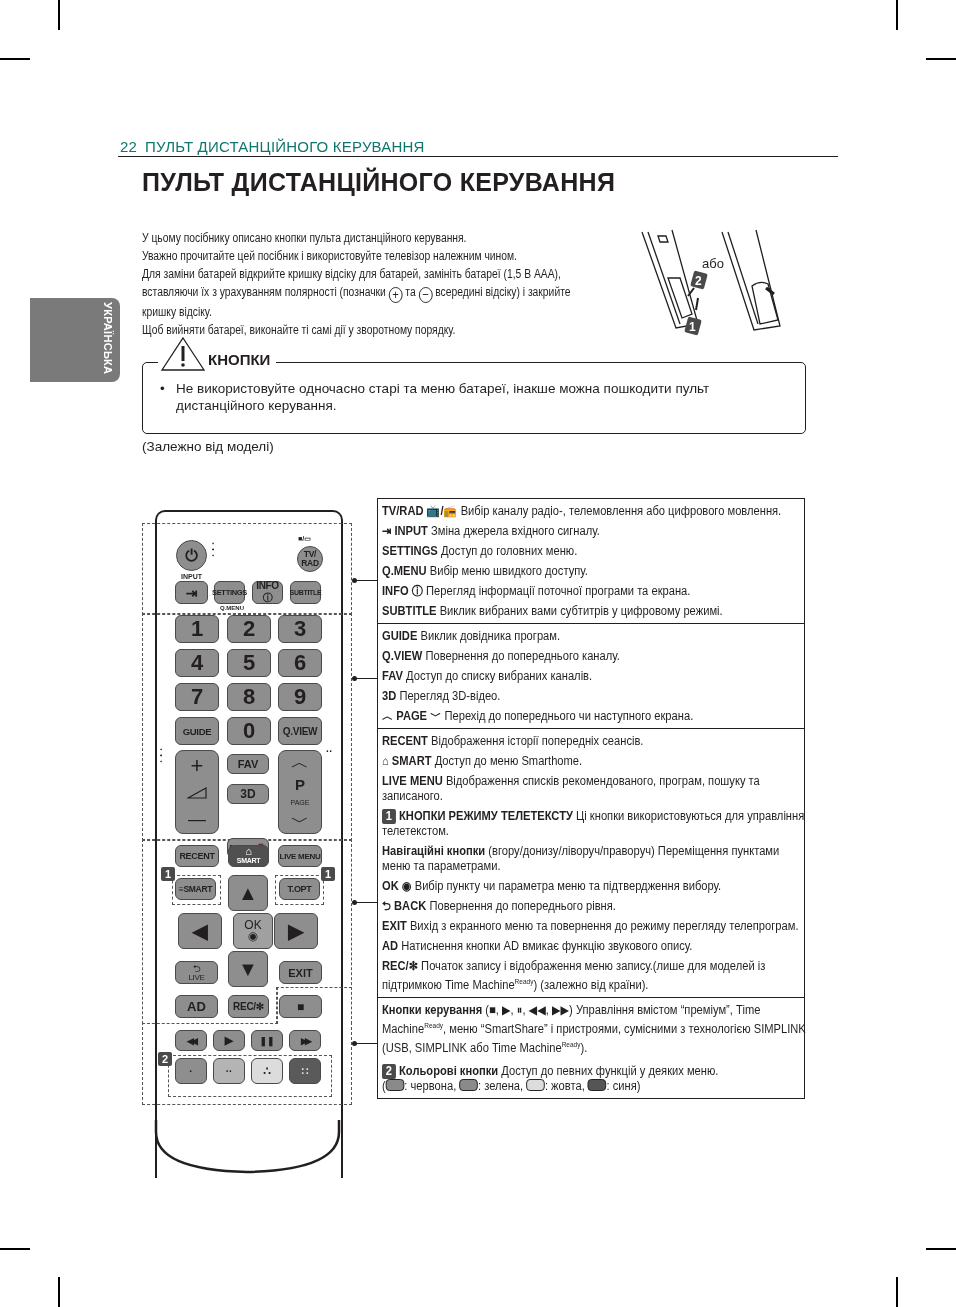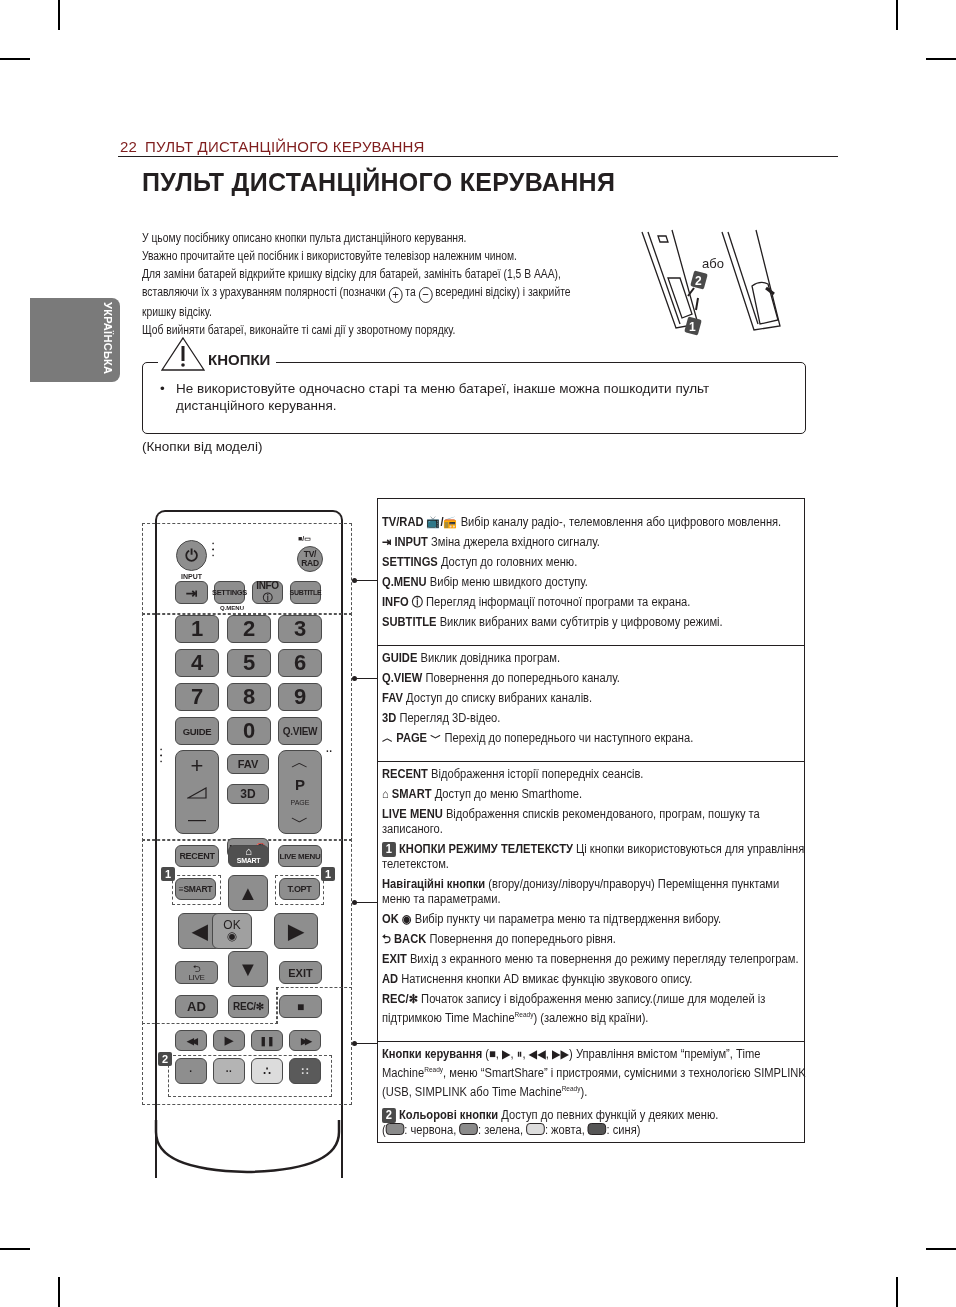--- a/index.html
+++ b/index.html
@@ -1,39 +1,39 @@
 <!DOCTYPE html>
 <html><head>
 <meta charset="utf-8">
 <style>
   html, body { margin:0; padding:0; background:#fff; }
   body { width:956px; height:1307px; position:relative; overflow:hidden; font-family:"Liberation Sans", sans-serif; color:#231f20; }
   .abs { position:absolute; }
   .crop { position:absolute; background:#000; }
-  .running-head { left:120px; top:138px; font-size:15px; color:#7f1d1d; letter-spacing:0.2px; }
+  .running-head { left:120px; top:138px; font-size:15px; color:#0f766e; letter-spacing:0.2px; }
   .running-head .num { margin-right:8px; }
   .head-rule { left:118px; top:156px; width:720px; height:1px; background:#231f20; }
   .page-title { left:142px; top:168px; font-size:25px; font-weight:bold; color:#231f20; letter-spacing:0.3px; }
   .lang-tab { left:30px; top:298px; width:90px; height:84px; background:#7a7a7a; border-radius:0 8px 8px 0; }
   .lang-tab span { position:absolute; right:6px; top:4px; writing-mode:vertical-rl; color:#fff; font-size:11px; font-weight:bold; letter-spacing:0.3px; }
   .intro { left:142px; top:229px; width:490px; font-size:12px; line-height:18px; transform:scaleX(0.86); transform-origin:left top; width:570px; }
   .intro p { margin:0; }
   .polar { display:inline-block; width:14px; height:14px; border:1.2px solid #231f20; border-radius:50%; text-align:center; line-height:14px; font-size:13px; vertical-align:-3px; }
   .battery-fig { left:636px; top:228px; width:160px; height:110px; }
   .caution-box { left:142px; top:362px; width:662px; height:70px; border:1px solid #231f20; border-radius:5px; }
   .caution-head { left:158px; top:336px; background:#fff; padding:0 6px 0 2px; display:flex; align-items:flex-end; }
   .caution-head .label { font-size:15px; font-weight:bold; margin-left:2px; margin-bottom:4px; }
   .caution-list { left:160px; top:381px; width:640px; font-size:13.5px; line-height:16.5px; margin:0; padding:0; list-style:none; }
   .caution-list li { position:relative; padding-left:16px; }
   .caution-list li::before { content:"•"; position:absolute; left:0; top:0; }
   .note { left:142px; top:439px; width:660px; font-size:13.5px; line-height:16.5px; }
   .note p { margin:0; }
   
   .desc { left:377px; top:498px; width:426px; border:1.5px solid #231f20; }
-  .desc .sec { border-top:1.5px solid #231f20; padding:2px 4px 3px 4px;margin-top:11px; }
+  .desc .sec { border-top:1.5px solid #231f20; padding:2px 4px 3px 4px; }
   .desc .sec:first-child { border-top:none; }
   .desc .row { font-size:12px; line-height:15px; margin:3px 0 5px 0; transform:scaleX(0.93); transform-origin:left top; width:458px; }
   .desc b { font-weight:bold; }
   .badge { display:inline-block; width:15px; height:15px; background:#4a4a4a; color:#fff; font-weight:bold; font-size:12px; line-height:15px; text-align:center; border-radius:2px; }
   .sup { font-size:7px; vertical-align:super; }
   .chip { display:inline-block; width:18px; height:10px; background:#8a8a8a; border:1px solid #231f20; border-radius:4px; vertical-align:-1px; }
   
   .remote { left:155px; top:510px; width:184px; height:666px; border:2.5px solid #231f20; border-bottom:none; border-radius:10px 10px 0 0; }
   .remote-bottom { left:153px; top:1120px; width:189px; height:56px; }
   .dash { position:absolute; border:1.5px dashed #555; }
@@ -108,21 +108,21 @@
       <rect x="21.5" y="10" width="3" height="15" fill="#231f20"></rect>
       <circle cx="23" cy="29" r="1.8" fill="#231f20"></circle>
     </svg>
   <span class="label">КНОПКИ</span>
 </div>
 <ul class="abs caution-list">
   <li>Не використовуйте одночасно старі та меню батареї, інакше можна пошкодити пульт дистанційного керування.</li>
 </ul>
 
 <div class="abs note">
-  <p>(Кнопки від моделі)</p>
+  <p>(Залежно від моделі)</p>
 </div>
 
 <div class="abs desc">
   <div class="sec">
     <div class="row"><b>TV/RAD 📺/📻</b> <span>Вибір каналу радіо-, телемовлення або цифрового мовлення.</span></div>
     <div class="row"><b>⇥ INPUT</b> <span>Зміна джерела вхідного сигналу.</span></div>
     <div class="row"><b>SETTINGS</b> <span>Доступ до головних меню.</span></div>
     <div class="row"><b>Q.MENU</b> <span>Вибір меню швидкого доступу.</span></div>
     <div class="row"><b>INFO ⓘ</b> <span> Перегляд інформації поточної програми та екрана.</span></div>
     <div class="row" style="margin-bottom:1px;"><b>SUBTITLE</b> <span>Виклик вибраних вами субтитрів у цифровому режимі.</span></div>
@@ -226,21 +226,21 @@
   <span style="font-size:7px;">SMART</span>
 </div>
 <div class="btn small" style="left:278px;top:845px;width:44px;height:22px;font-size:8px;">LIVE MENU</div>
 
 <div class="nbadge" style="left:161px;top:867px;">1</div>
 <div class="nbadge" style="left:321px;top:867px;">1</div>
 <div class="btn small" style="left:175px;top:878px;width:41px;height:22px;font-size:8.5px;">≡SMART</div>
 <div class="btn small" style="left:279px;top:878px;width:41px;height:22px;font-size:9px;">T.OPT</div>
 <div class="btn" style="left:228px;top:875px;width:40px;height:36px;font-size:20px;">▲</div>
 <div class="btn" style="left:178px;top:913px;width:44px;height:36px;font-size:20px;">◀</div>
-<div class="btn" style="left:212px;top:913px;width:40px;height:36px;flex-direction:column;line-height:11px;font-weight:normal;background:#a0a0a0;">
+<div class="btn" style="left:233px;top:913px;width:40px;height:36px;flex-direction:column;line-height:11px;font-weight:normal;background:#a0a0a0;">
   <span style="font-size:12px;">OK</span>
   <span style="font-size:12px;">◉</span>
 </div>
 <div class="btn" style="left:274px;top:913px;width:44px;height:36px;font-size:20px;">▶</div>
 <div class="btn" style="left:228px;top:951px;width:40px;height:36px;font-size:20px;">▼</div>
 <div class="btn small" style="left:175px;top:961px;width:43px;height:23px;flex-direction:column;line-height:9px;font-weight:normal;">
   <span style="font-size:10px;">⮌</span>
   <span style="font-size:8px;">LIVE</span>
 </div>
 <div class="btn med" style="left:279px;top:961px;width:43px;height:23px;font-size:11px;">EXIT</div>

